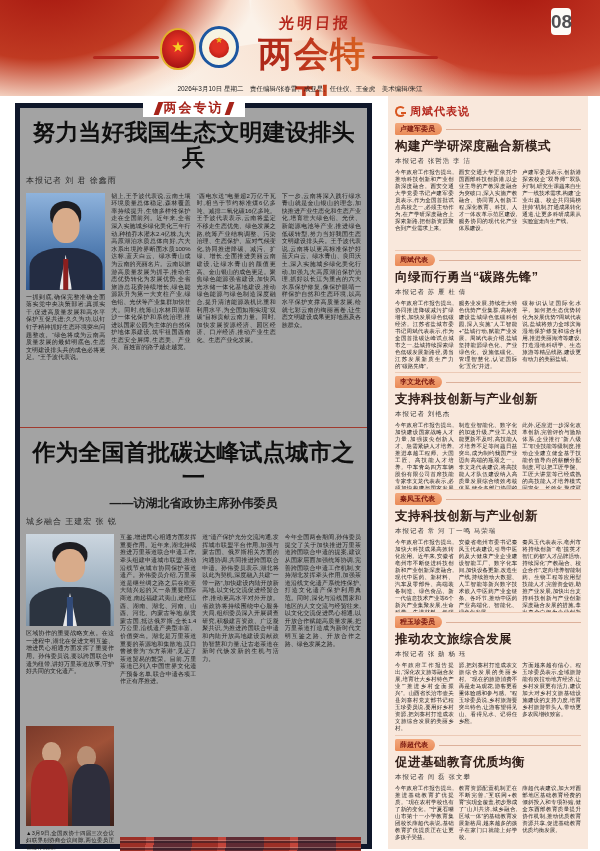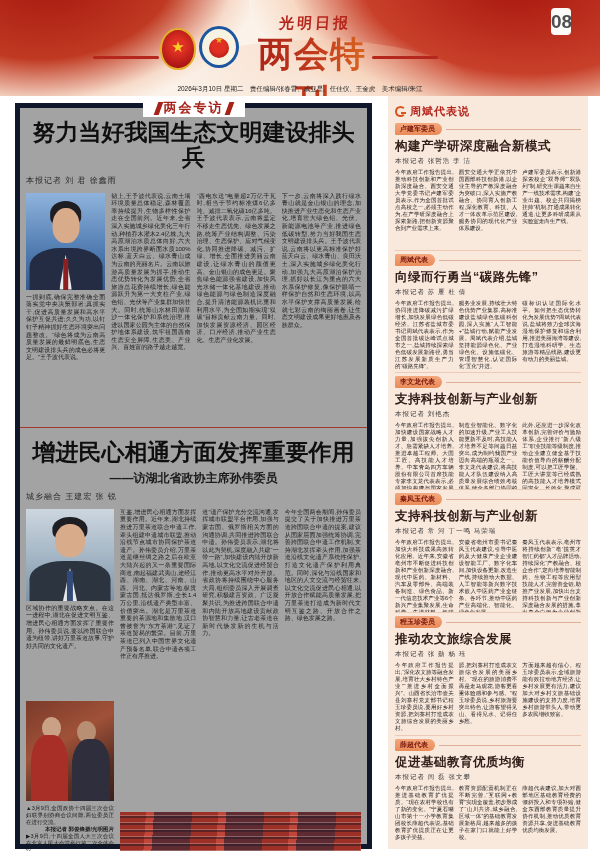--- a/index.html
+++ b/index.html
@@ -145,21 +145,21 @@
         </div>
         <div class="col">韧上,王予波代表说,云南土壤环境质量总体稳定,森林覆盖率持续提升,生物多样性保护走在全国前列。近年来,全省深入实施城乡绿化美化三年行动,种植乔木灌木2.4亿株,九大高原湖泊水质总体向好,六大水系出境跨界断面水质100%达标,蓝天白云、绿水青山成为云南的亮丽名片。云南以旅游高质量发展为抓手,推动生态优势转化为发展优势,全省旅游总花费持续增长,绿色能源跃升为第一大支柱产业,绿色铝、光伏等产业集群加快壮大。同时,统筹山水林田湖草沙一体化保护和系统治理,推进以国家公园为主体的自然保护地体系建设,筑牢祖国西南生态安全屏障,生态美、产业兴、百姓富的路子越走越宽。</div>
         <div class="col">“西电东送”电量超2万亿千瓦时,相当于节约标准煤6亿多吨、减排二氧化碳16亿多吨。王予波代表表示,云南将坚定不移走生态优先、绿色发展之路,统筹产业结构调整、污染治理、生态保护、应对气候变化,协同推进降碳、减污、扩绿、增长,全面推进美丽云南建设,让绿水青山的颜值更高、金山银山的成色更足。聚焦绿色能源强省建设,加快风光水储一体化基地建设,推动绿色能源与绿色制造深度融合,提升清洁能源装机比重和利用水平,为全国如期实现“双碳”目标贡献云南力量。同时,加快发展资源经济、园区经济、口岸经济,推动产业生态化、生态产业化发展。</div>
         <div class="col">下一步,云南将深入践行绿水青山就是金山银山的理念,加快推进产业生态化和生态产业化,培育壮大绿色铝、光伏、新能源电池等产业,推进绿色低碳转型,努力当好我国生态文明建设排头兵。王予波代表说,云南将以更高标准保护好蓝天白云、绿水青山、良田沃土,深入实施城乡绿化美化行动,加强九大高原湖泊保护治理,抓好以长江为重点的六大水系保护修复,像保护眼睛一样保护自然和生态环境,以高水平保护支撑高质量发展,绘就七彩云南的绚丽画卷,让生态文明建设成果更好地惠及各族群众。</div>
       </div>
     </div>
 
     <div class="divider"></div>
 
     <div class="article">
-      <div class="headline">增进民心相通方面发挥重要作用</div>
+      <div class="headline">作为全国首批碳达峰试点城市之一</div>
       <div class="subtitle">——访湖北省政协主席孙伟委员</div>
       <div class="byline">城乡融合 王建宏 张 锐</div>
       <div class="bodyrow" style="height:358px;">
 
         <div class="colstack" style="flex:0 0 88px;">
           <div class="portrait v2" style="height:92px;">
             <div class="hair"></div>
             <div class="face"></div>
             <div class="suit"></div>
             <div class="shirt"></div>

